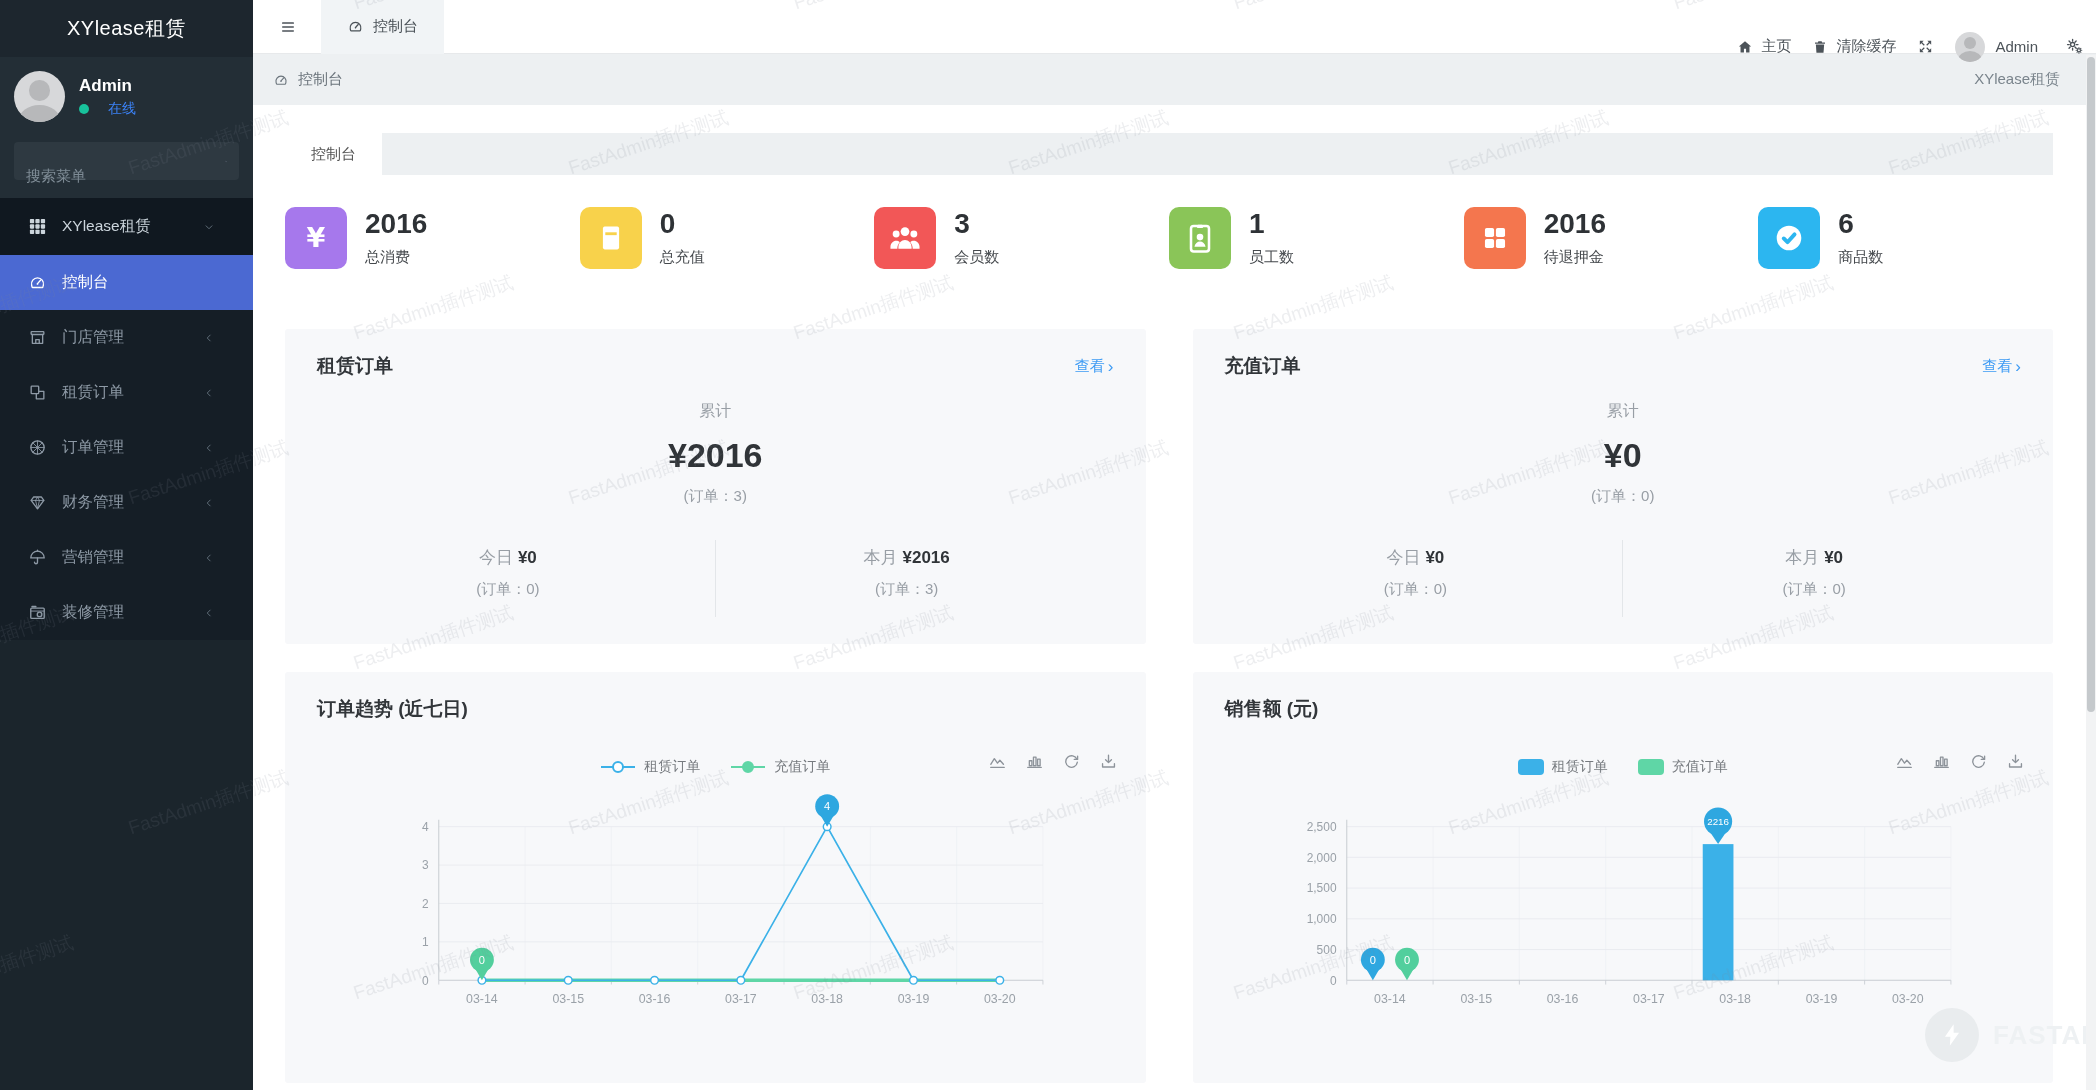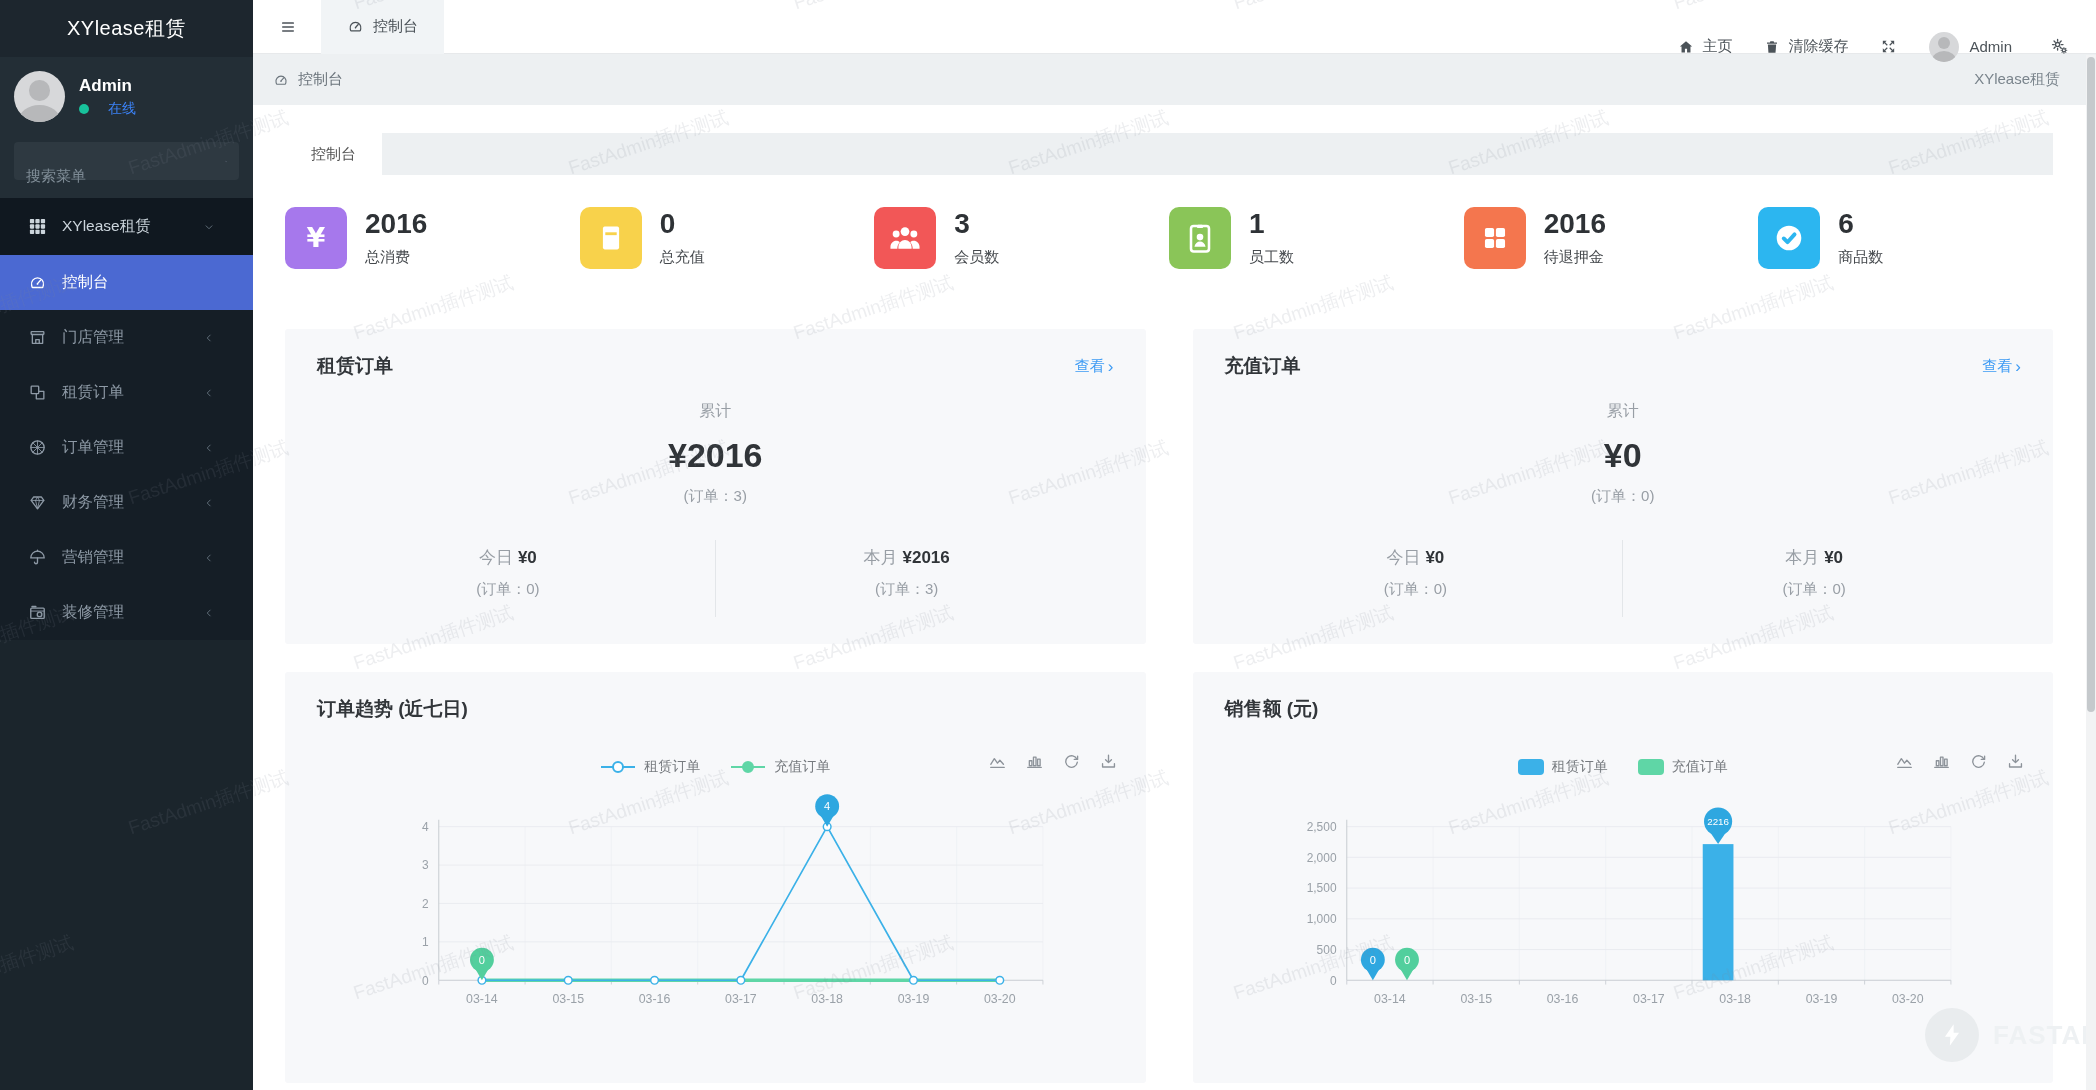--- a/index.html
+++ b/index.html
@@ -28,21 +28,21 @@
   .sb-item .ic { width:19px; height:19px; margin-right:15px; flex:none; }
   .sb-item .chev { width:14px; height:14px; margin-left:auto; color:#5f6c77; }
   .sb-item.root { background:#101820; color:#ccd5dc; height:57px; }
   .sb-item.active { background:#4b69d2; color:#fff; }
 
   
   .topbar { position:absolute; left:253px; top:0; right:0; height:54px; background:#fff; border-bottom:1px solid #e7e9eb; display:flex; align-items:center; z-index:10; }
   .hamburger { width:22px; height:16px; margin-left:24px; color:#4c5359; cursor:pointer; }
   .nav-tab { margin-left:22px; height:54px; padding:0 26px; background:#f1f4f6; display:flex; align-items:center; gap:9px; color:#4a5157; font-size:15px; cursor:pointer; }
   .nav-tab .ic { width:17px; height:17px; }
-  .tb-right { margin-left:auto; display:flex; align-items:center; gap:32px; padding-right:27px;margin-top:40px; }
+  .tb-right { margin-left:auto; display:flex; align-items:center; gap:21px; padding-right:12px;margin-top:40px; }
   .tb-link { display:flex; align-items:center; gap:8px; color:#4c5359; font-size:15px; cursor:pointer; }
   .tb-link .ic { width:16px; height:16px; }
   .tb-user { display:flex; align-items:center; gap:10px; cursor:pointer; }
   .tb-user .avatar { width:30px; height:30px; }
   .tb-user span { color:#4c5359; font-size:15px; }
   .tb-gears { width:19px; height:19px; color:#4c5359; cursor:pointer; margin-left:6px; }
 
   
   .breadcrumb { position:absolute; left:253px; top:54px; right:0; height:51px; background:#edf0f2; display:flex; align-items:center; padding:0 36px 0 20px; z-index:5; }
   .bc-left { display:flex; align-items:center; gap:9px; color:#6b747c; font-size:15px; }

